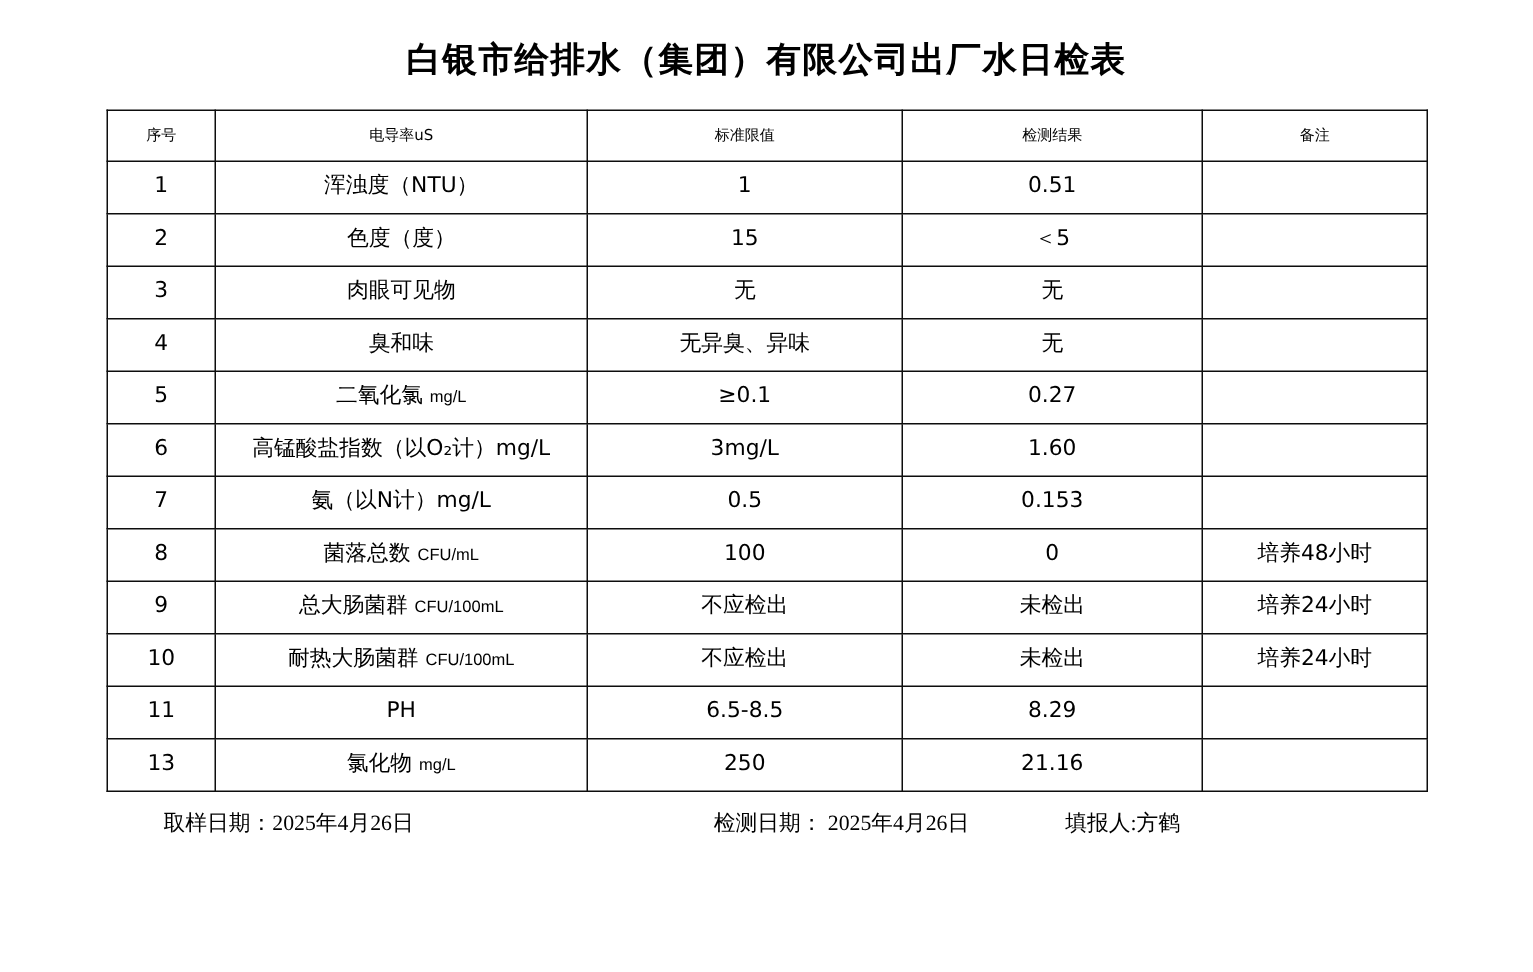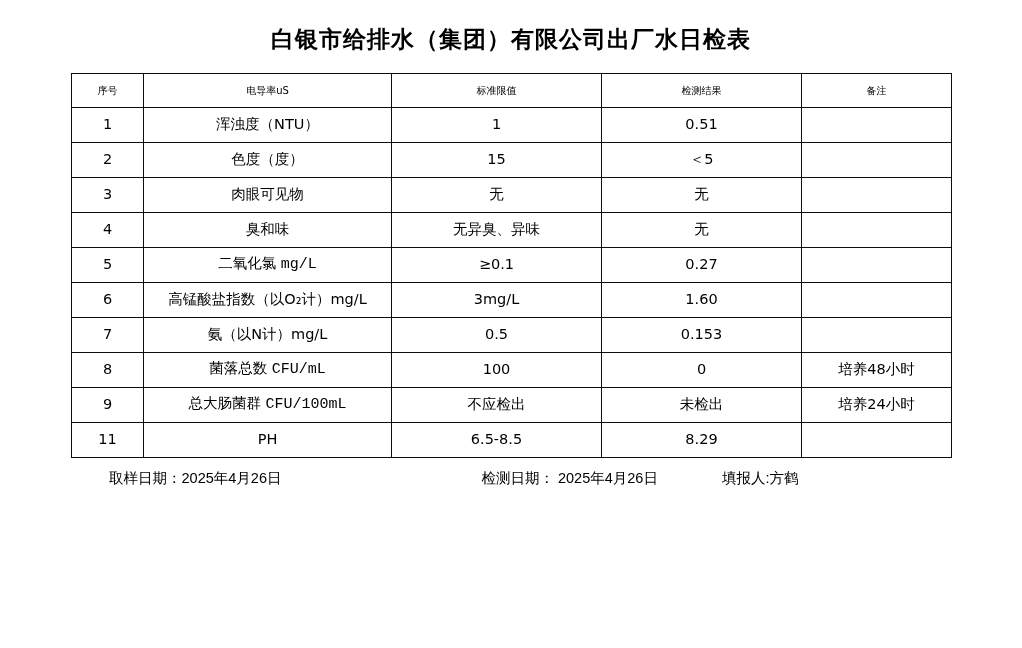--- a/index.html
+++ b/index.html
@@ -63,31 +63,31 @@
   col.c-note  { width: 150px; }
 
   .num {
     font-family: "DejaVu Sans Mono", "Liberation Mono", monospace;
     font-size: 14px;
   }
   .item-cell {
     font-size: 14.5px;
   }
   .item-cell .unit {
-    font-family: Liberation Mono, monospace;
-    font-size: 15px;
+    font-family: Liberation Sans, sans-serif;
+    font-size: 11px;
   }
   .footer {
     margin: 0 auto;
     width: 880px;
     display: flex;
     align-items: center;
     padding-top: 11px;
     font-size: 14.5px;
-    font-family: Liberation Sans, sans-serif;
+    font-family: Liberation Serif, serif;
   }
   .footer .f-sample { margin-left: 38px; }
   .footer .f-test   { margin-left: 200px; }
   .footer .f-filler { margin-left: 64px; }
   .footer span.val { white-space: pre; }
 </style>
 </head>
 <body>
 
 <div class="page">
@@ -170,24 +170,38 @@
             <td>培养48小时</td>
           </tr>
           <tr>
             <td class="num">9</td>
             <td class="item-cell"><span>总大肠菌群</span> <span class="unit">CFU/100mL</span></td>
             <td>不应检出</td>
             <td>未检出</td>
             <td>培养24小时</td>
           </tr>
           <tr>
+            <td class="num">10</td>
+            <td class="item-cell"><span>耐热大肠菌群</span> <span class="unit">CFU/100mL</span></td>
+            <td>不应检出</td>
+            <td>未检出</td>
+            <td>培养24小时</td>
+          </tr>
+          <tr>
             <td class="num">11</td>
             <td class="item-cell"><span>PH</span></td>
             <td>6.5-8.5</td>
             <td>8.29</td>
+            <td></td>
+          </tr>
+          <tr>
+            <td class="num">13</td>
+            <td class="item-cell"><span>氯化物</span> <span class="unit">mg/L</span></td>
+            <td>250</td>
+            <td>21.16</td>
             <td></td>
           </tr>
         </tbody>
     </table>
   </div>
 
   <div class="footer">
     <span class="f-sample"><span>取样日期：</span><span class="val">2025年4月26日</span></span>
     <span class="f-test"><span>检测日期：</span><span class="val"> 2025年4月26日</span></span>
     <span class="f-filler"><span>填报人:</span><span class="val">方鹤</span></span>

